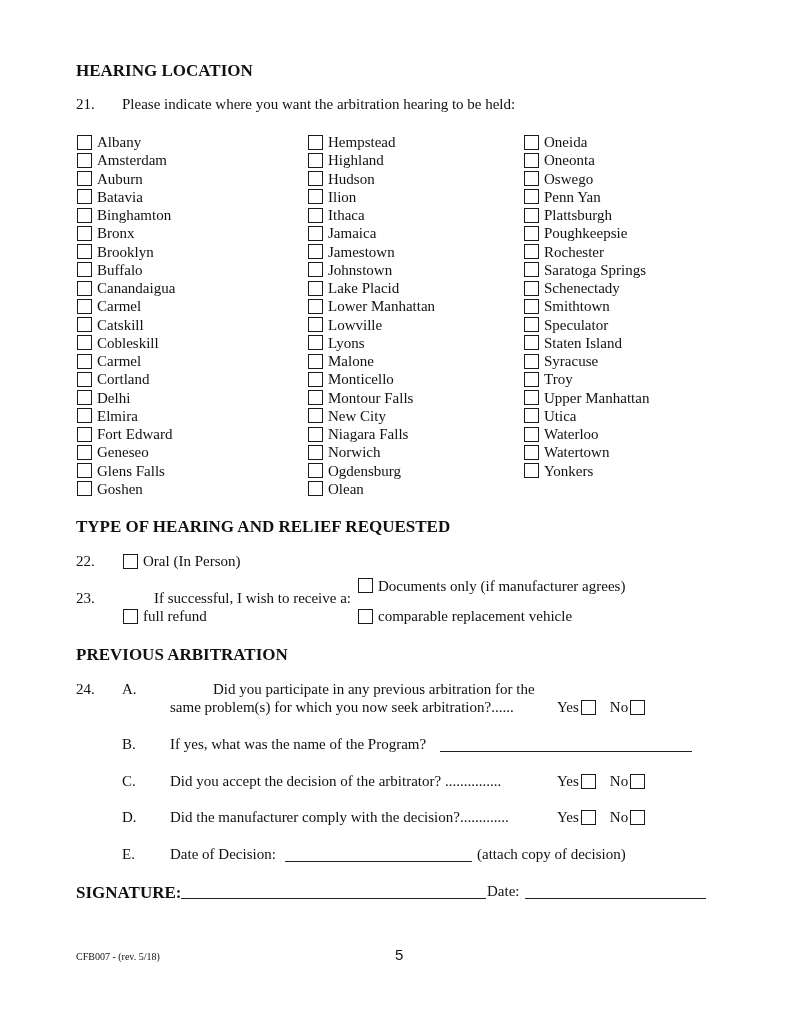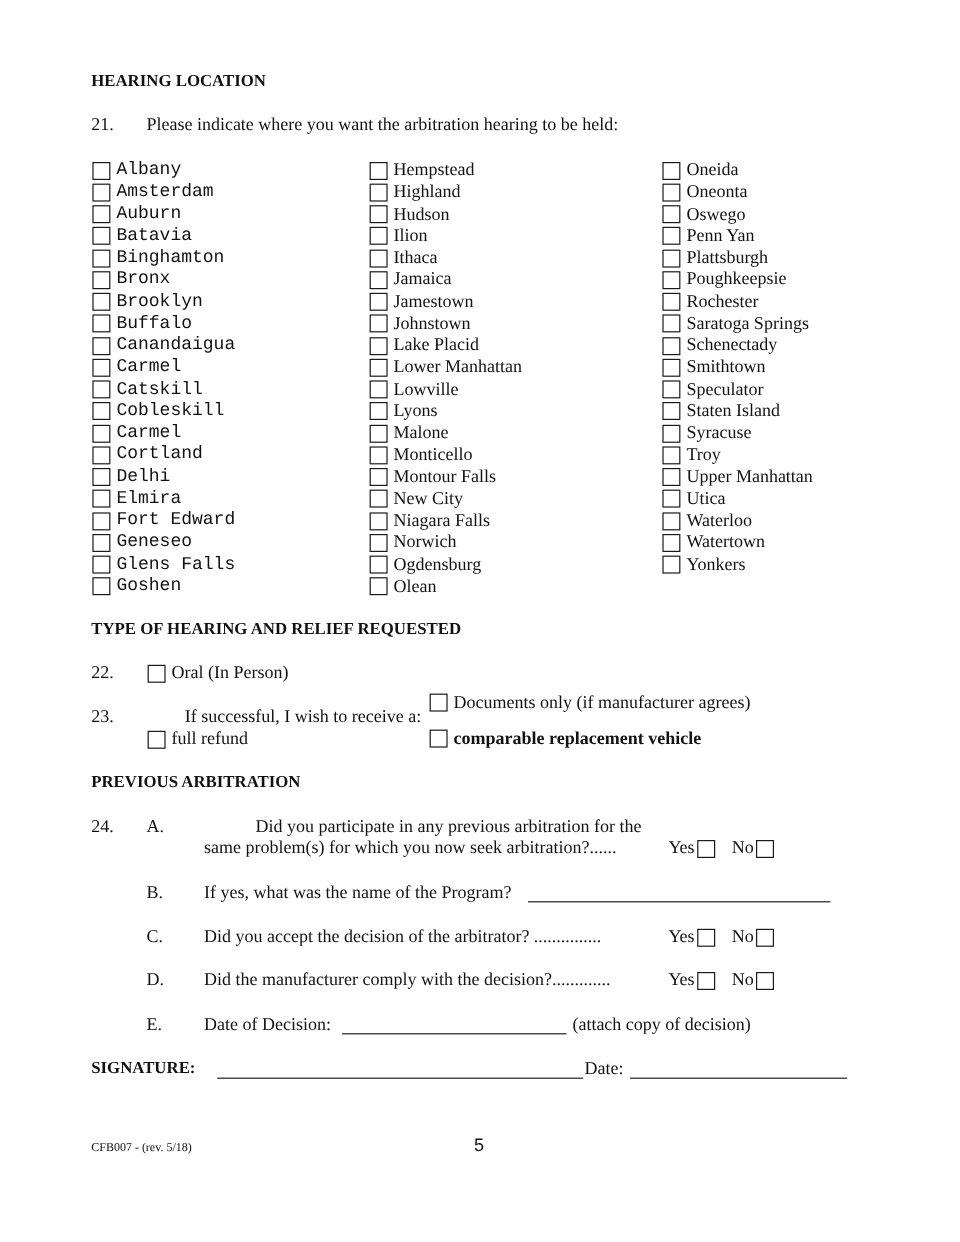--- a/index.html
+++ b/index.html
@@ -2,42 +2,42 @@
 <html><head>
 <meta charset="utf-8">
 <style>
   html, body { margin: 0; padding: 0; background: #ffffff; }
   body {
     width: 800px; height: 1035px; position: relative; overflow: hidden;
     font-family: "Liberation Serif", "DejaVu Serif", serif;
     color: #111111; font-size: 15px;
   }
   .abs { position: absolute; white-space: nowrap; }
-  .heading { font-weight: bold; font-size: 14px; text-align: center; }
+  .heading { font-weight: bold; font-size: 17px; text-align: center; }
   .cb {
     display: inline-block; width: 15px; height: 15px;
     border: 1.3px solid #1a1a1a; box-sizing: border-box; background: #fff;
     vertical-align: middle;
   }
   .col { position: absolute; top: 133px; }
   .loc { height: 18.25px; line-height: 18px; display: flex; align-items: center; }
   .loc .cb { margin-right: 5px; }
   .loc .lbl { font-size: 15px; }
   .underline-field { display: inline-block; border-bottom: 1px solid #222; height: 14px; vertical-align: baseline; }
   .footer-code { font-size: 10px; }
   .pagenum { font-family: "Liberation Sans", "DejaVu Sans", sans-serif; font-size: 15px; }
 </style>
 </head>
 <body>
 
 <div class="abs heading" style="left:76px; top:61px;">HEARING LOCATION</div>
 <div class="abs" style="left:76px; top:96px;">21.</div>
 <div class="abs" style="left:122px; top:96px;">Please indicate where you want the arbitration hearing to be held:</div>
 
-<div class="col" style="left:77px;font-family:Liberation Mono, monospace;" id="col0">
+<div class="col" style="left:77px;" id="col0">
     <div class="loc">
       <span class="cb"></span>
       <span class="lbl">Albany</span>
     </div>
     <div class="loc">
       <span class="cb"></span>
       <span class="lbl">Amsterdam</span>
     </div>
     <div class="loc">
       <span class="cb"></span>
@@ -187,21 +187,21 @@
     </div>
     <div class="loc">
       <span class="cb"></span>
       <span class="lbl">Ogdensburg</span>
     </div>
     <div class="loc">
       <span class="cb"></span>
       <span class="lbl">Olean</span>
     </div>
   </div>
-<div class="col" style="left:552px;text-align:right;" id="col2">
+<div class="col" style="left:524px;text-align:right;" id="col2">
     <div class="loc">
       <span class="cb"></span>
       <span class="lbl">Oneida</span>
     </div>
     <div class="loc">
       <span class="cb"></span>
       <span class="lbl">Oneonta</span>
     </div>
     <div class="loc">
       <span class="cb"></span>
@@ -283,21 +283,21 @@
   <span class="cb" style="margin-right:5px;"></span>
   <span>Documents only (if manufacturer agrees)</span>
 </div>
 
 <div class="abs" style="left:76px; top:590px;">23.</div>
 <div class="abs" style="left:123px; top:590px;margin-left:31px;">If successful, I wish to receive a:</div>
 <div class="abs" style="left:123px; top:608px; display:flex; align-items:center;">
   <span class="cb" style="margin-right:5px;"></span>
   <span>full refund</span>
 </div>
-<div class="abs" style="left:358px; top:608px; display:flex; font-weight:bold;">
+<div class="abs" style="left:358px; top:608px; display:flex; align-items:center;">
   <span class="cb" style="margin-right:5px;"></span>
   <span>comparable replacement vehicle</span>
 </div>
 
 <div class="abs heading" style="left:76px; top:645px;">PREVIOUS ARBITRATION</div>
 
 <div class="abs" style="left:76px; top:681px;">24.</div>
 <div class="abs" style="left:122px; top:681px;">A.</div>
 <div class="abs" style="left:170px; top:681px;margin-left:43px;">Did you participate in any previous arbitration for the</div>
 <div class="abs" style="left:170px; top:699px;">same problem(s) for which you now seek arbitration?......</div>

